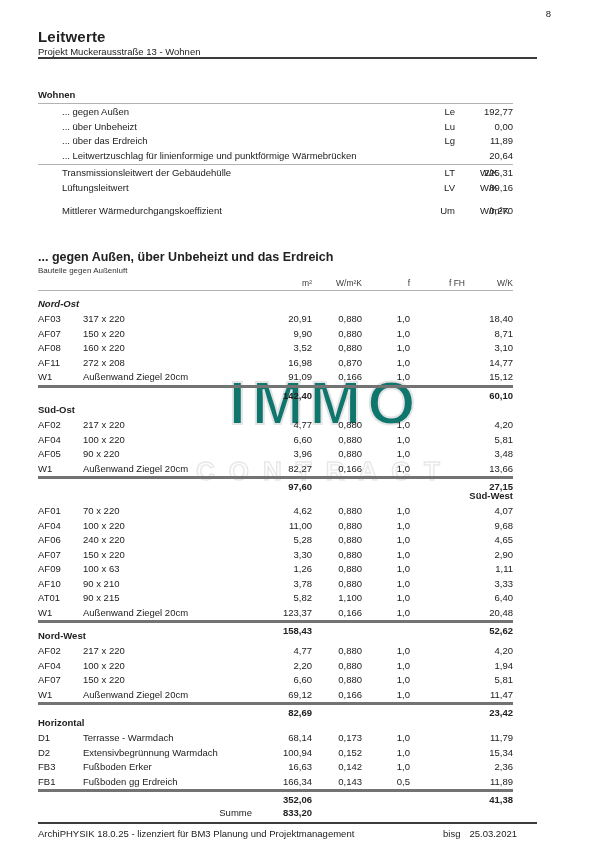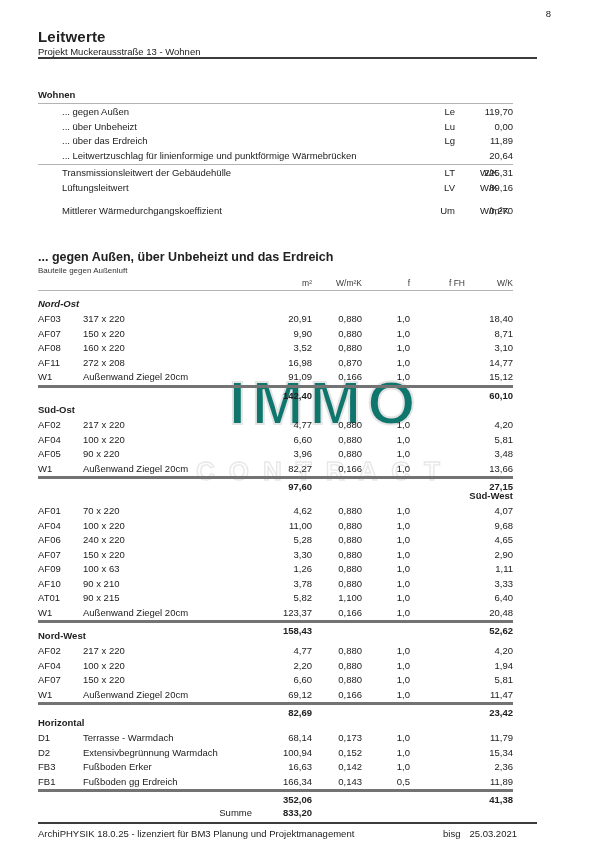--- a/index.html
+++ b/index.html
@@ -77,21 +77,21 @@
   <div class="abs doc-sub content">Projekt Muckerausstraße 13 - Wohnen</div>
   <div class="abs rule-dark content" style="top:57px"></div>
 
   <div class="abs wohnen content">
     <div class="sec-h">Wohnen</div>
     <div class="rule-gray"></div>
     <div id="wohnen-rows1">
         <div class="wrow">
           <span class="lbl">... gegen Außen</span>
           <span class="sym">Le</span>
-          <span class="val">119,70</span>
+          <span class="val">192,77</span>
           <span class="unit"></span>
         </div>
         <div class="wrow">
           <span class="lbl">... über Unbeheizt</span>
           <span class="sym">Lu</span>
           <span class="val">0,00</span>
           <span class="unit"></span>
         </div>
         <div class="wrow">
           <span class="lbl">... über das Erdreich</span>

